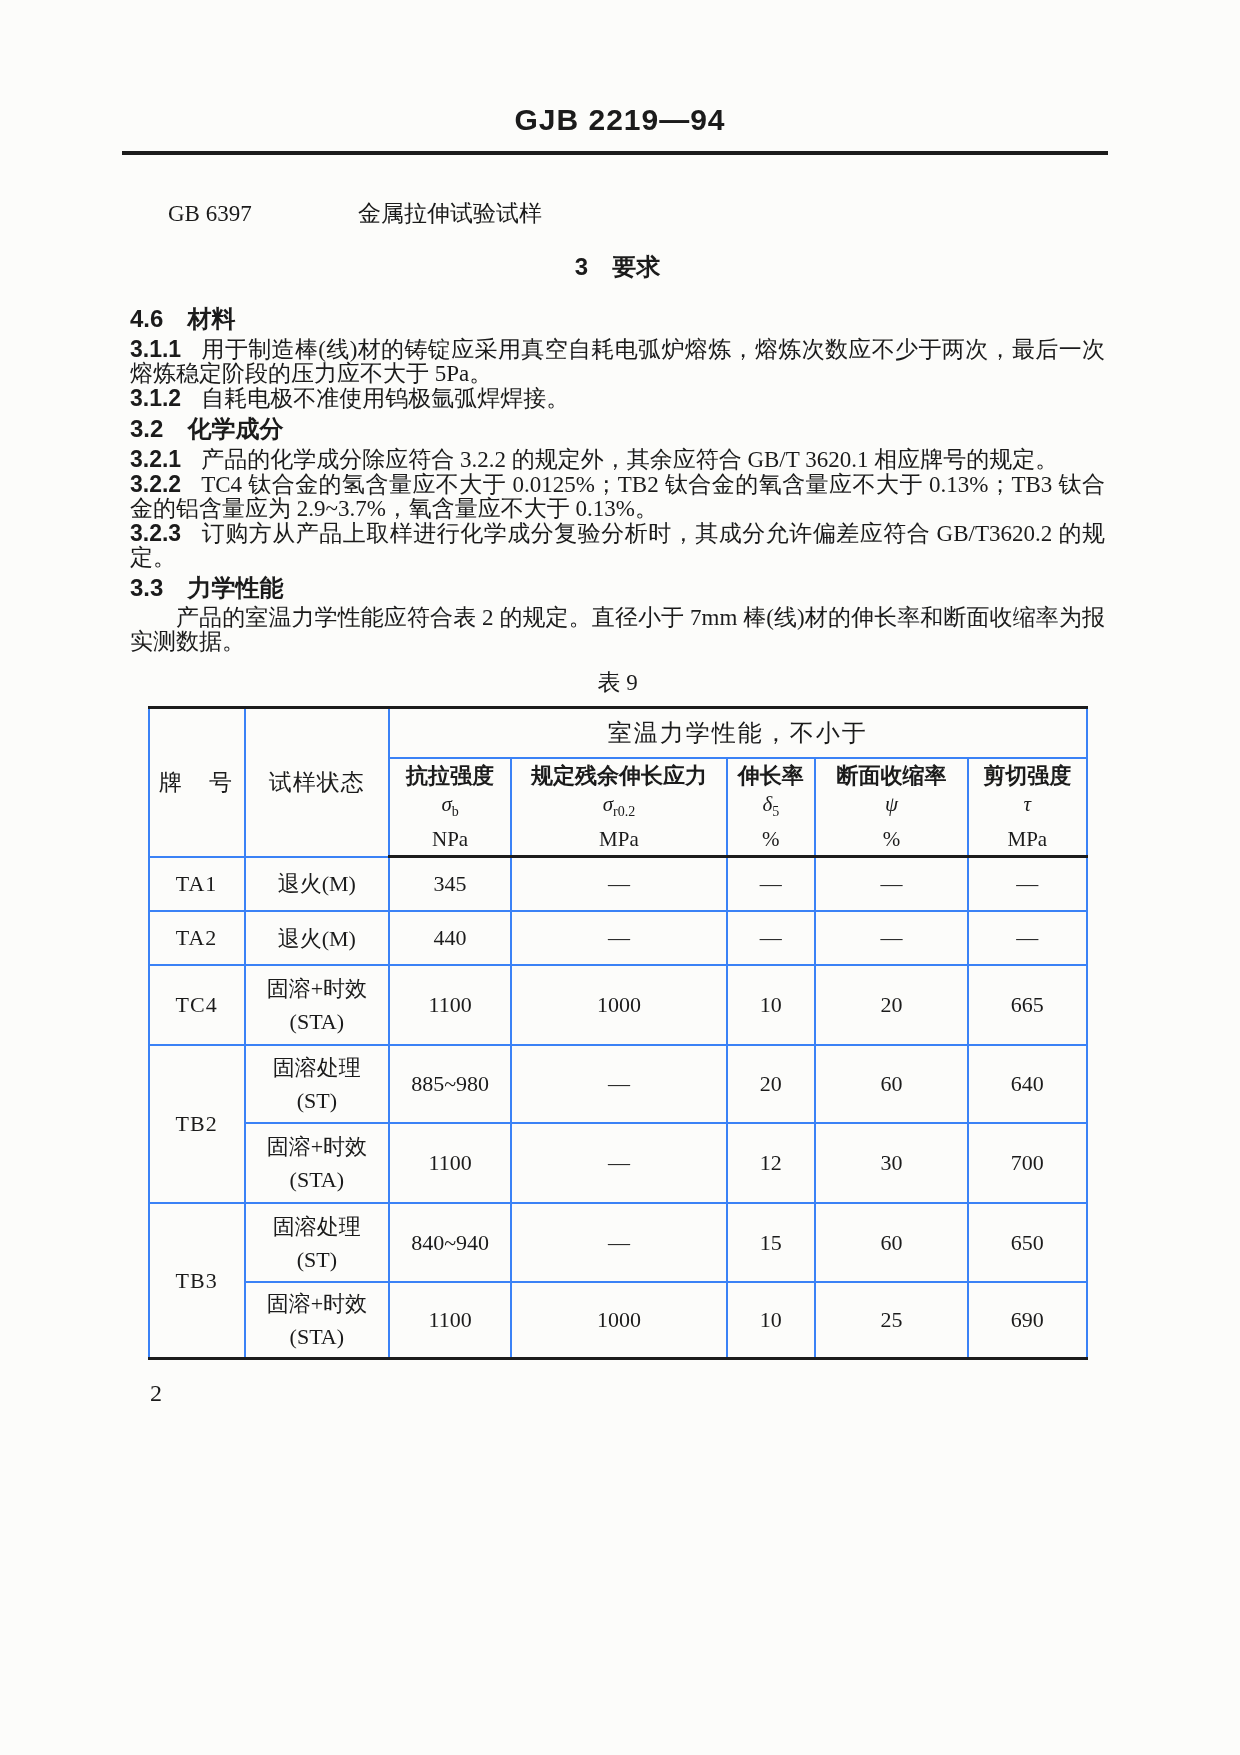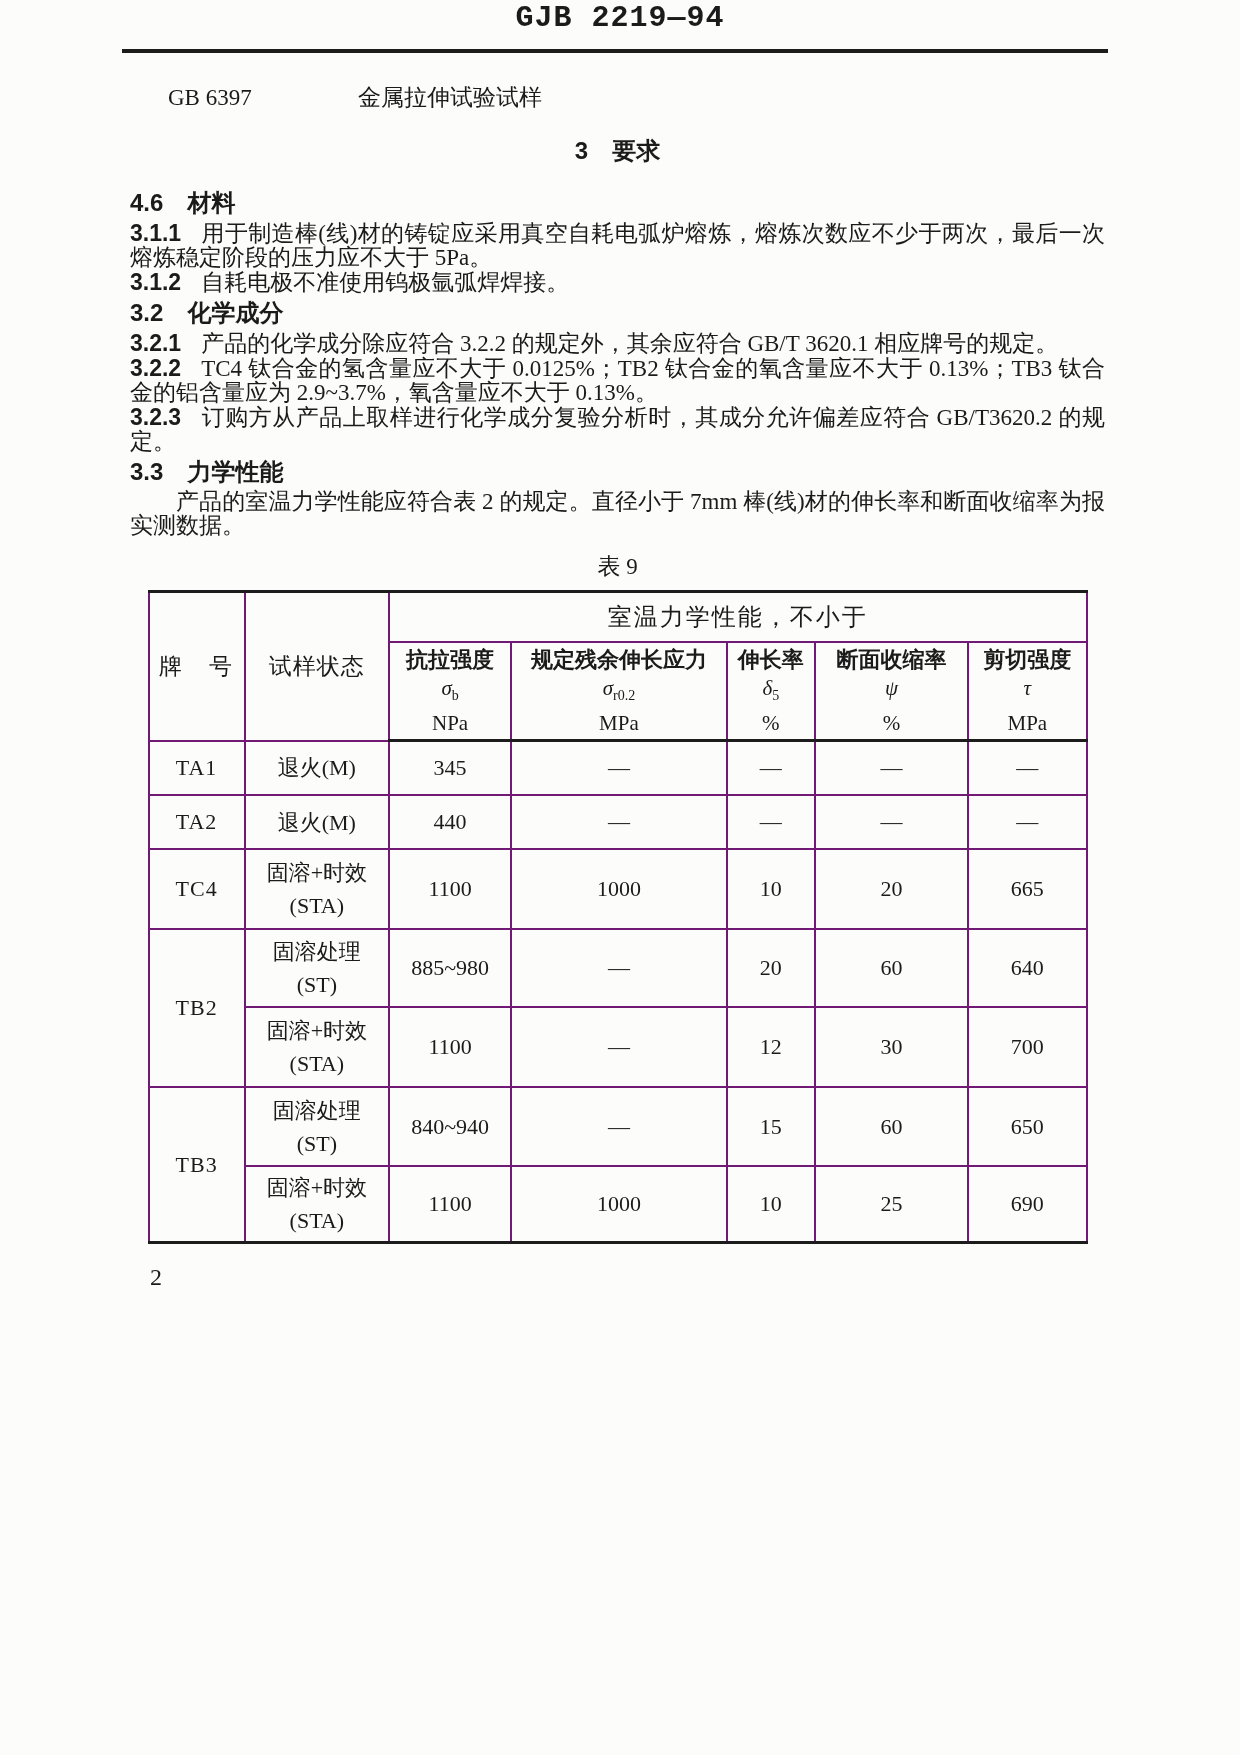--- a/index.html
+++ b/index.html
@@ -6,35 +6,36 @@
   .page {
     position: relative;
     width: 1240px;
     height: 1755px;
     background: #fcfcfa;
     color: #1b1b1b;
     font-family: "Liberation Serif", "DejaVu Serif", serif;
     overflow: hidden;
   }
   .doc-title {
+    margin-top: 102px;
     text-align: center;
-    font-family: Liberation Mono, monospace;
+    font-family: Liberation Sans, sans-serif;
     font-weight: bold;
     font-size: 30px;
     line-height: 36px;
     letter-spacing: 1px;
   }
   .title-rule {
     margin: 13px 0 0 122px;
     width: 986px;
     height: 4px;
     background: #1c1c1c;
   }
   .content { padding: 0 135px 0 130px; }
-  .refs { margin-top: 24px; }
+  .refs { margin-top: 38px; }
   .ref-row { display: flex; padding-left: 38px; line-height: 42px; font-size: 23px; }
   .ref-code { width: 190px; flex: none; }
   .sec {
     margin: 0; font-size: 24px; font-weight: bold; line-height: 36px;
     font-family: "Liberation Sans", "DejaVu Sans", sans-serif;
   }
   .sec .num { margin-right: 24px; }
   .sec3  { margin-top: 14px; text-align: center; }
   .sec31 { margin-top: 16px; }
   .para {
@@ -44,21 +45,21 @@
     font-weight: bold; margin-right: 20px;
     font-family: "Liberation Sans", "DejaVu Sans", sans-serif;
   }
   .para.indent { text-indent: 46px; }
   .tbl-caption { margin: 14px 0 8px; text-align: center; font-size: 23px; line-height: 30px; }
   table.props {
     width: 940px; margin: 4px auto 0; border-collapse: collapse; table-layout: fixed;
     border: 2px solid #1c1c1c; border-top: 3px solid #1c1c1c; border-bottom: 3px solid #1c1c1c;
   }
   table.props th, table.props td {
-    border: 2px solid #701a75; text-align: center; vertical-align: middle;
+    border: 2px solid #3b82f6; text-align: center; vertical-align: middle;
     padding: 0; font-weight: normal;
   }
   tr.hrow1 th { height: 48px; }
   tr.hrow2 th { height: 96px; border-bottom: 3px solid #1c1c1c; }
   th.span-h { border-bottom: 3px solid #1c1c1c; }
   .group-h {
     font-size: 24px; font-weight: bold; letter-spacing: 2px;
     font-family: "Liberation Sans", "DejaVu Sans", sans-serif;
   }
   .grade-h { font-size: 23px; font-weight: bold; letter-spacing: 2px; }

